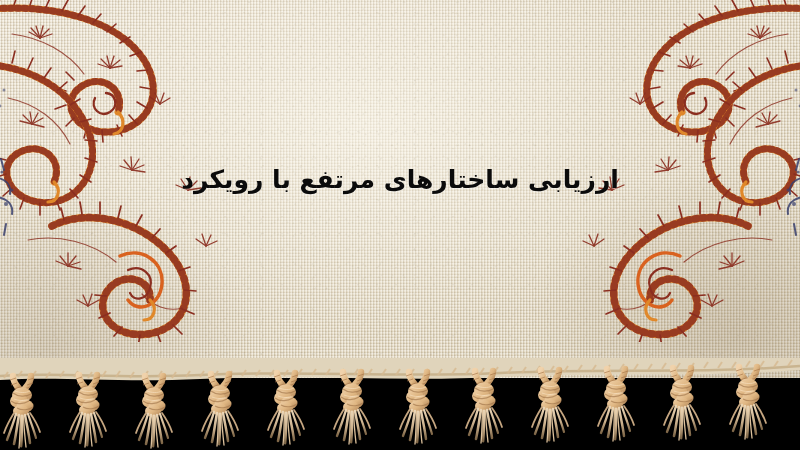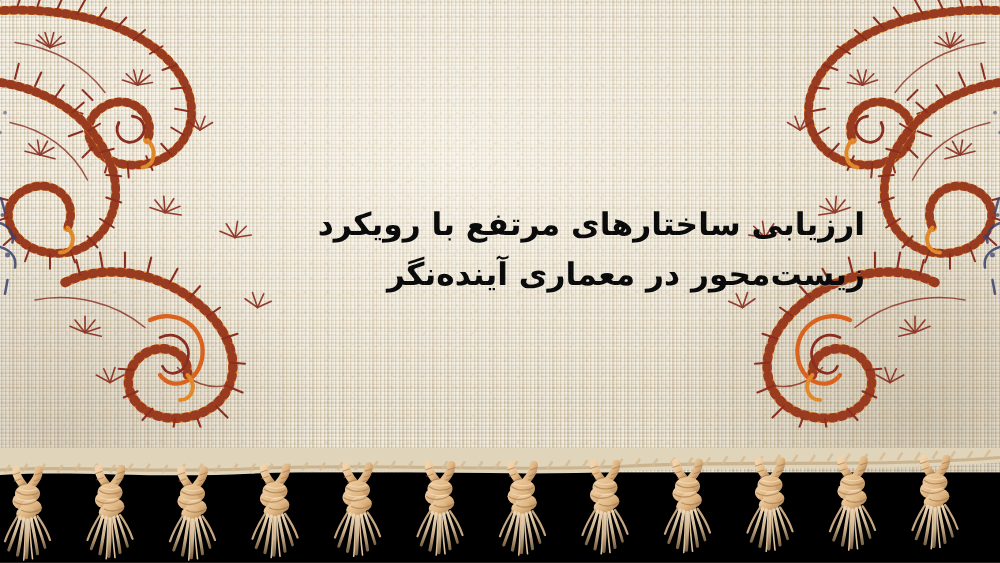--- a/index.html
+++ b/index.html
@@ -65,22 +65,22 @@
   }
   .ornament.left  { left: -8px; }
   .ornament.right { right: -8px; transform: scaleX(-1); }
   .ornament svg { display: block; width: 100%; height: 100%; }
 
   
   .title-block {
     position: absolute;
     left: 0;
     top: 160px;
-    width: 692px;
-    text-align: right;
+    width: 800px;
+    text-align: center;
     z-index: 6;
   }
   .title-line {
     display: block;
     color: #0b0b0b;
     font-size: 25px;
     line-height: 40px;
     font-weight: 700;
     letter-spacing: 0px;
     direction: rtl;
@@ -505,21 +505,20 @@
           <path d="M126 118 C 134 126, 132 138, 122 140"></path>
           <path d="M62 188 C 70 196, 66 208, 56 208"></path>
           <path d="M158 306 C 166 314, 162 326, 152 326"></path>
         </g>
       </g>
     </svg>
   </div>
 
   <div class="title-block">
     <span class="title-line">ارزیابی ساختارهای مرتفع با رویکرد</span>
-    <span class="title-line">زیست‌محور در معماری آینده‌نگر</span>
   </div>
 
   <div class="fringe-band">
     <svg viewBox="0 0 800 92" xmlns="http://www.w3.org/2000/svg" aria-hidden="true">
       <defs>
         <linearGradient id="cordG" x1="0" y1="0" x2="1" y2="1">
           <stop offset="0%" stop-color="#f0d2ab"></stop>
           <stop offset="52%" stop-color="#dfb682"></stop>
           <stop offset="100%" stop-color="#ab7f52"></stop>
         </linearGradient>

